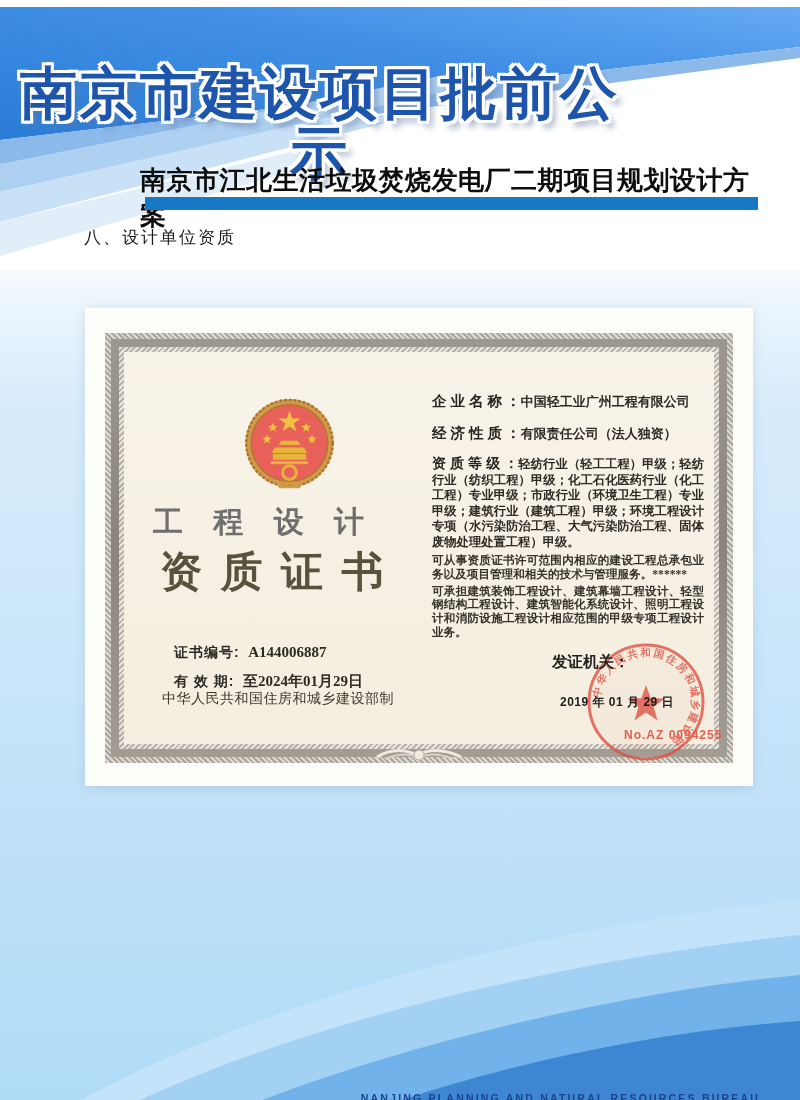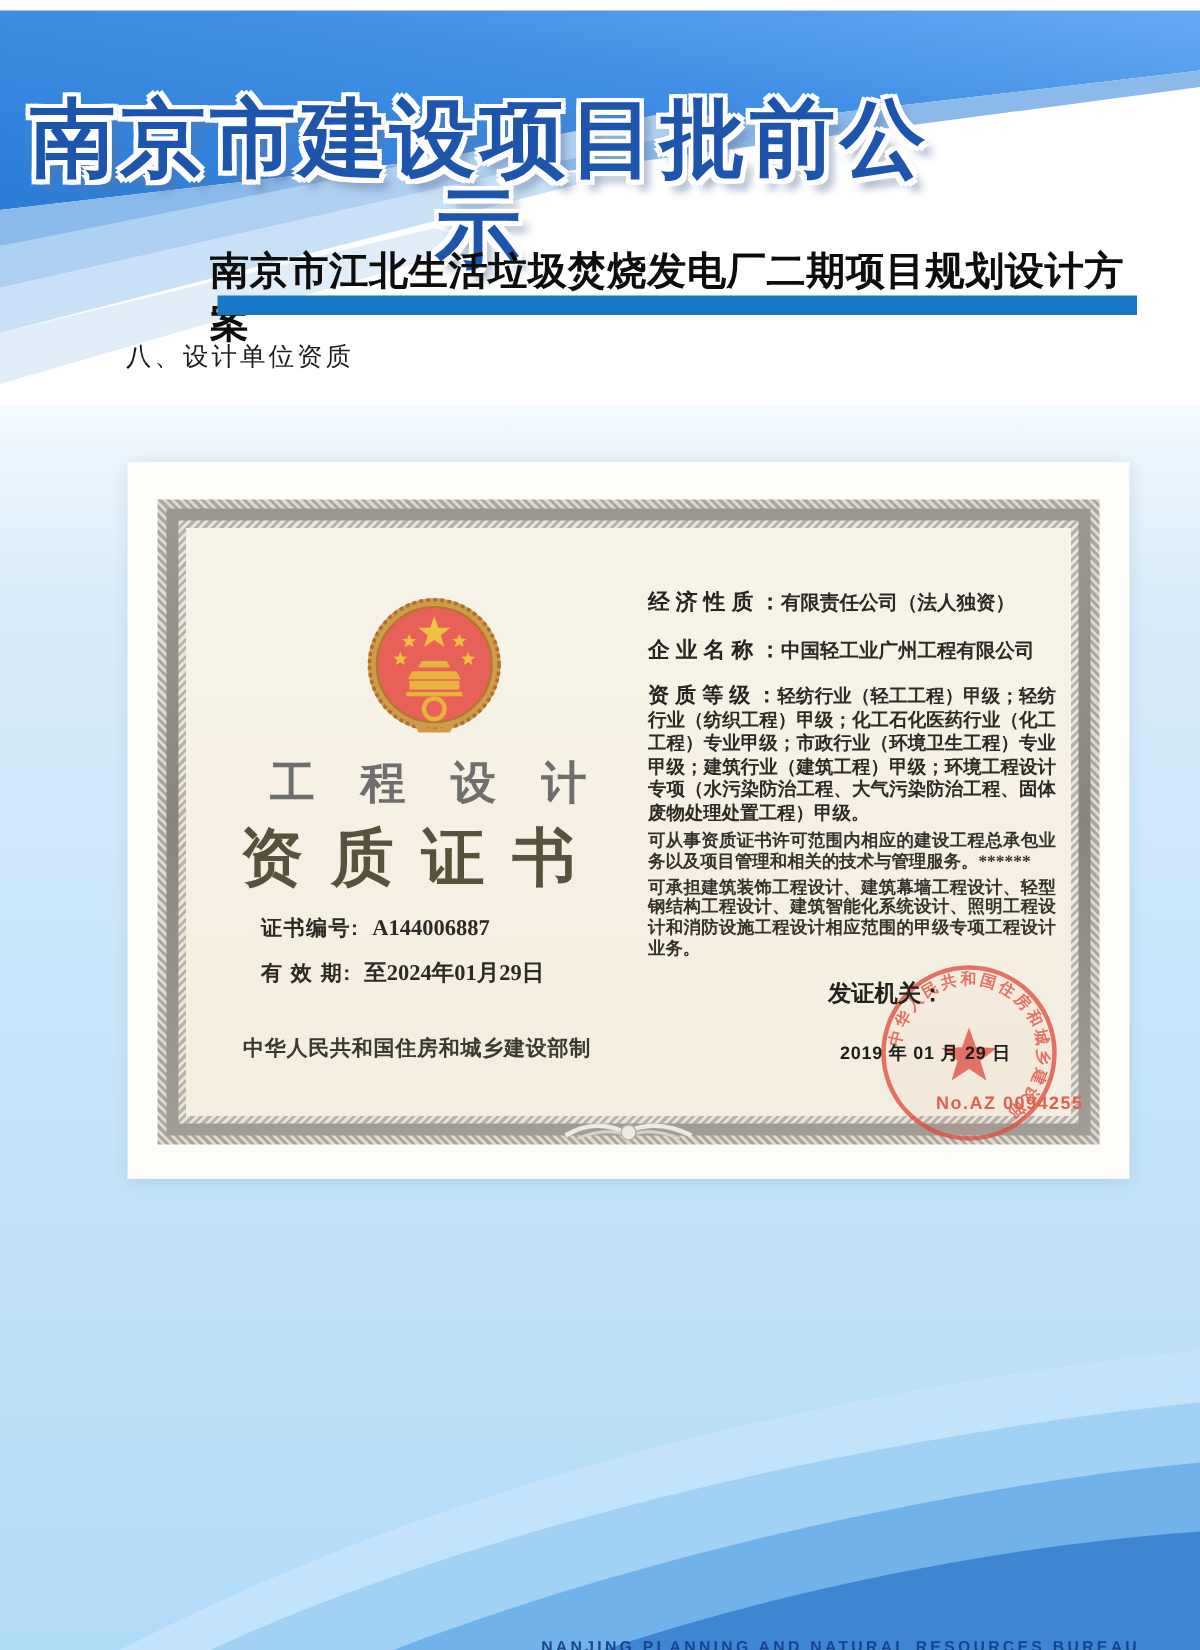--- a/index.html
+++ b/index.html
@@ -31,30 +31,30 @@
   .band2{width:100%;height:100%;box-sizing:border-box;padding:8px;
     background:linear-gradient(180deg,#9d988f 0%,#8a857c 50%,#a29d94 100%);}
   .band3{width:100%;height:100%;box-sizing:border-box;padding:5px;
     background:repeating-linear-gradient(-45deg,#b7b2aa 0 2px,#e9e5dd 2px 4px);}
   .paper{position:relative;width:100%;height:100%;box-sizing:border-box;
     background:linear-gradient(180deg,#f8f3e8 0%,#f4eee0 100%);}
   .frame-ornament{position:absolute;left:50%;bottom:-2px;transform:translateX(-50%);z-index:3;}
 
   
   .emblem{position:absolute;left:118px;top:42px;width:95px;height:108px;}
-  .cert-title-top{position:absolute;left:56px;top:150px;width:260px;font-size:30px;font-weight:600;
+  .cert-title-top{position:absolute;left:29px;top:150px;width:260px;font-size:30px;font-weight:600;
     color:#6e6e6e;letter-spacing:11px;white-space:nowrap;}
   .cert-title-main{position:absolute;left:36px;top:192px;width:280px;font-size:42px;font-weight:800;
     color:#56523c;letter-spacing:4px;white-space:nowrap;font-family:"Liberation Serif","DejaVu Serif",serif;}
-  .lline{position:absolute;left:50px;white-space:nowrap;color:#2c2a24;}
+  .lline{position:absolute;left:50px;white-space:nowrap;color:#2c2a24;margin-top:33px;}
   .lline .llabel{font-size:14px;font-weight:800;letter-spacing:1px;}
   .lline .lvalue{font-size:15px;font-weight:600;font-family:"Liberation Serif","DejaVu Serif",serif;margin-left:4px;}
   .cert-no{top:258px;}
   .validity{top:287px;}
-  .made-by{position:absolute;left:38px;top:338px;font-size:14px;font-weight:700;color:#3a382f;
+  .made-by{position:absolute;left:38px;top:338px;font-size:14px;font-weight:400;color:#3a382f;
     letter-spacing:0.5px;white-space:nowrap;}
 
   
   .rcol{position:absolute;left:308px;top:40px;width:272px;color:#2c2a24;}
   .rline{margin-bottom:13px;white-space:nowrap;}
   .rlabel{font-weight:800;font-size:14.5px;color:#262420;}
   .rvalue{font-size:13px;font-weight:600;font-family:"Liberation Serif","DejaVu Serif",serif;}
   .rpara{margin:6px 0 4px;font-size:12.3px;line-height:15.5px;text-align:justify;
     font-family:"Liberation Serif","DejaVu Serif",serif;font-weight:600;}
   .rpara .rlabel{font-size:14px;font-family:"Liberation Sans","DejaVu Sans",sans-serif;}
@@ -134,24 +134,24 @@
             <span class="lvalue">A144006887</span>
           </div>
           <div class="lline validity">
             <span class="llabel">有 效 期:</span>
             <span class="lvalue">至2024年01月29日</span>
           </div>
           <div class="made-by">中华人民共和国住房和城乡建设部制</div>
 
           <div class="rcol">
             <div class="rline">
-              <span class="rlabel">经 济 性 质 ：</span><span class="rvalue">有限责任公司（法人独资）</span>
+              <span class="rlabel">企 业 名 称 ：</span><span class="rvalue">中国轻工业广州工程有限公司</span>
             </div>
             <div class="rline">
-              <span class="rlabel">企 业 名 称 ：</span><span class="rvalue">中国轻工业广州工程有限公司</span>
+              <span class="rlabel">经 济 性 质 ：</span><span class="rvalue">有限责任公司（法人独资）</span>
             </div>
             <p class="rpara">
               <span class="rlabel">资 质 等 级 ：</span><span>轻纺行业（轻工工程）甲级；轻纺行业（纺织工程）甲级；化工石化医药行业（化工工程）专业甲级；市政行业（环境卫生工程）专业甲级；建筑行业（建筑工程）甲级；环境工程设计专项（水污染防治工程、大气污染防治工程、固体废物处理处置工程）甲级。</span>
             </p>
             <p class="rscope">可从事资质证书许可范围内相应的建设工程总承包业务以及项目管理和相关的技术与管理服务。******</p>
             <p class="rscope">可承担建筑装饰工程设计、建筑幕墙工程设计、轻型钢结构工程设计、建筑智能化系统设计、照明工程设计和消防设施工程设计相应范围的甲级专项工程设计业务。</p>
           </div>
 
           <svg class="seal" viewBox="0 0 140 132">
             <g opacity="0.78">

